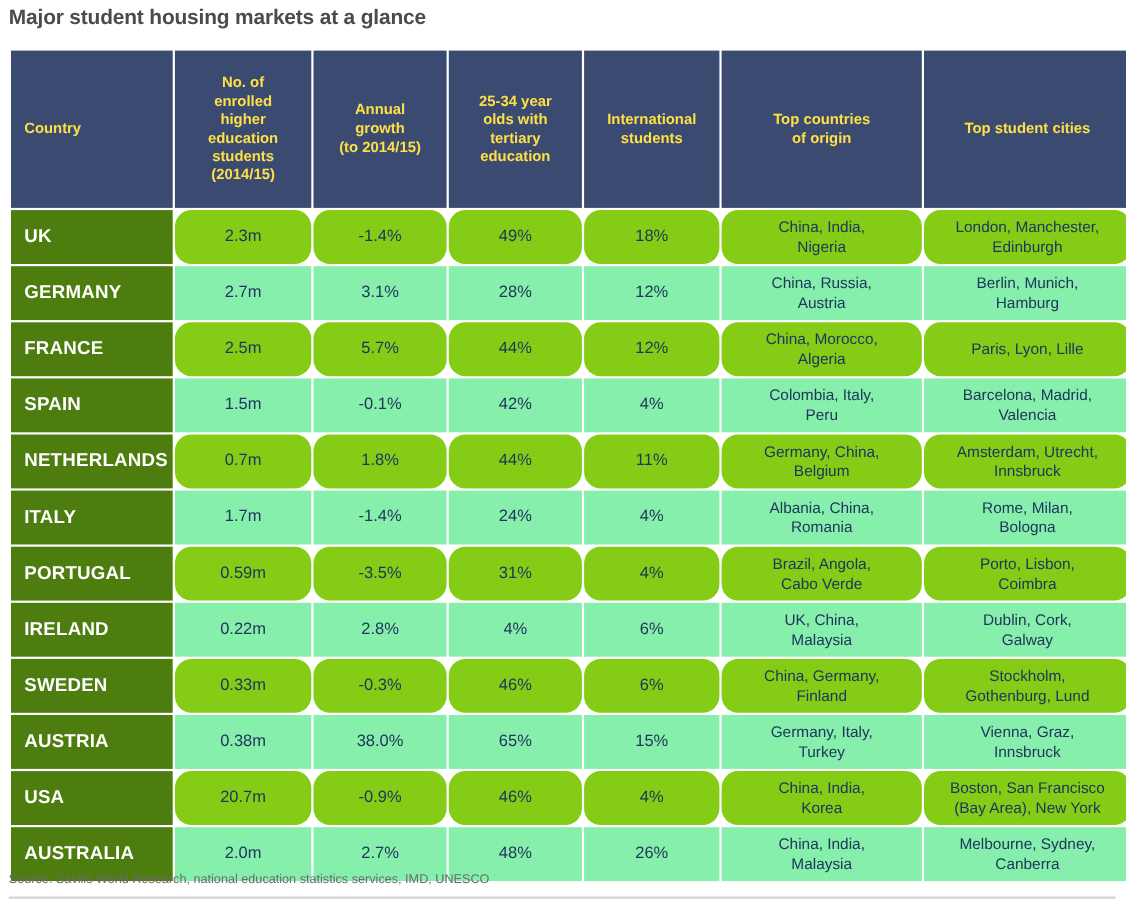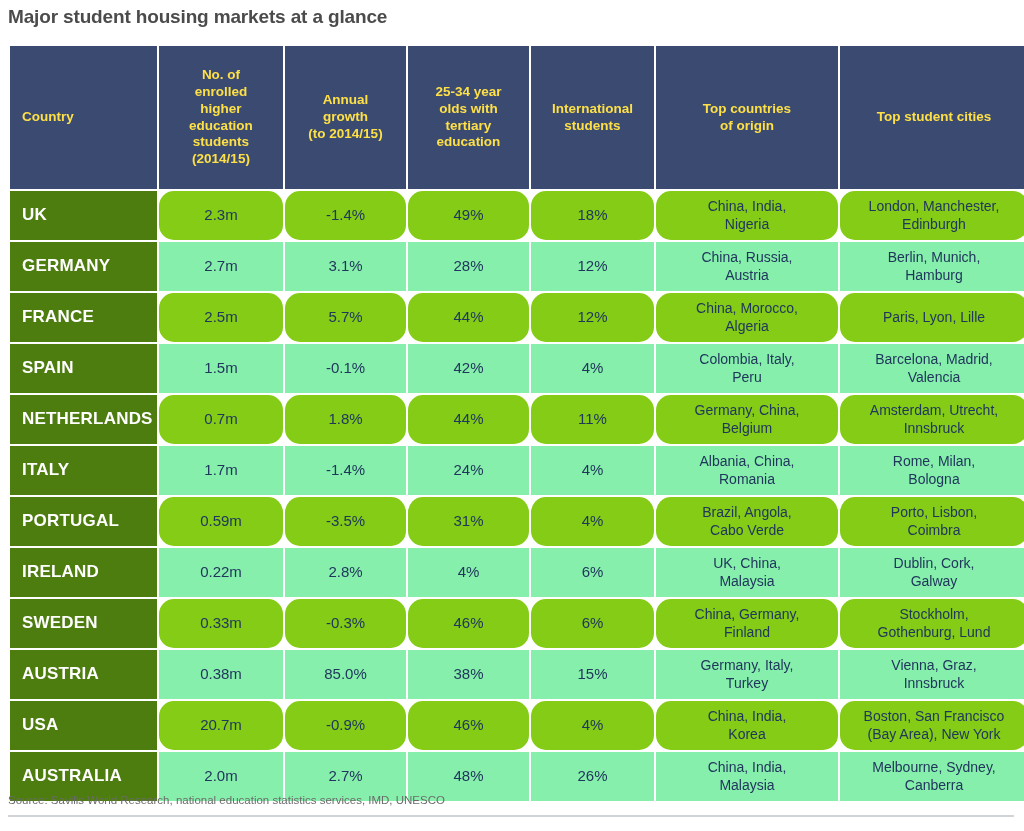--- a/index.html
+++ b/index.html
@@ -222,22 +222,22 @@
             <td class="data-cell">0.33m</td>
             <td class="data-cell">-0.3%</td>
             <td class="data-cell">46%</td>
             <td class="data-cell">6%</td>
             <td class="data-cell wide-cell"><span>China, Germany,</span><br><span>Finland</span></td>
             <td class="data-cell wide-cell"><span>Stockholm,</span><br><span>Gothenburg, Lund</span></td>
           </tr>
           <tr class="row-even">
             <td class="country-cell">AUSTRIA</td>
             <td class="data-cell">0.38m</td>
-            <td class="data-cell">85.0%</td>
-            <td class="data-cell">38%</td>
+            <td class="data-cell">38.0%</td>
+            <td class="data-cell">65%</td>
             <td class="data-cell">15%</td>
             <td class="data-cell wide-cell"><span>Germany, Italy,</span><br><span>Turkey</span></td>
             <td class="data-cell wide-cell"><span>Vienna, Graz,</span><br><span>Innsbruck</span></td>
           </tr>
           <tr class="row-odd">
             <td class="country-cell">USA</td>
             <td class="data-cell">20.7m</td>
             <td class="data-cell">-0.9%</td>
             <td class="data-cell">46%</td>
             <td class="data-cell">4%</td>

